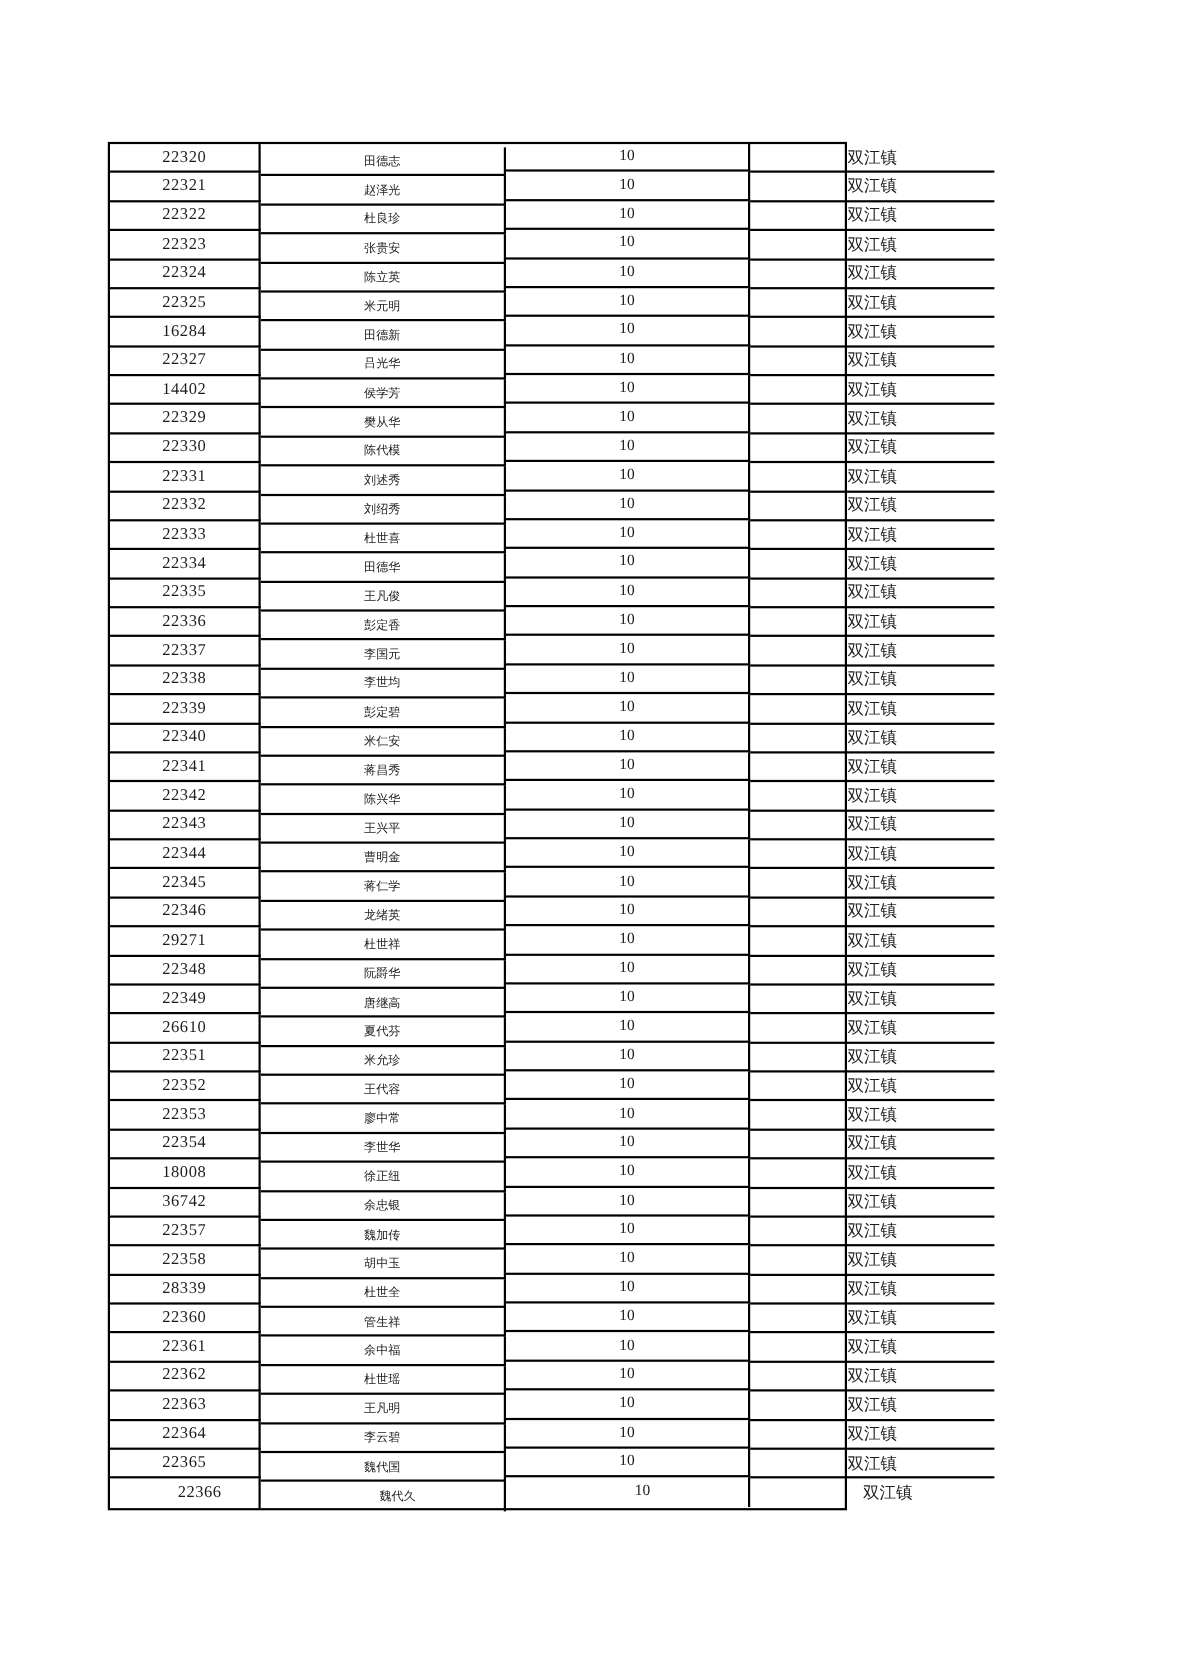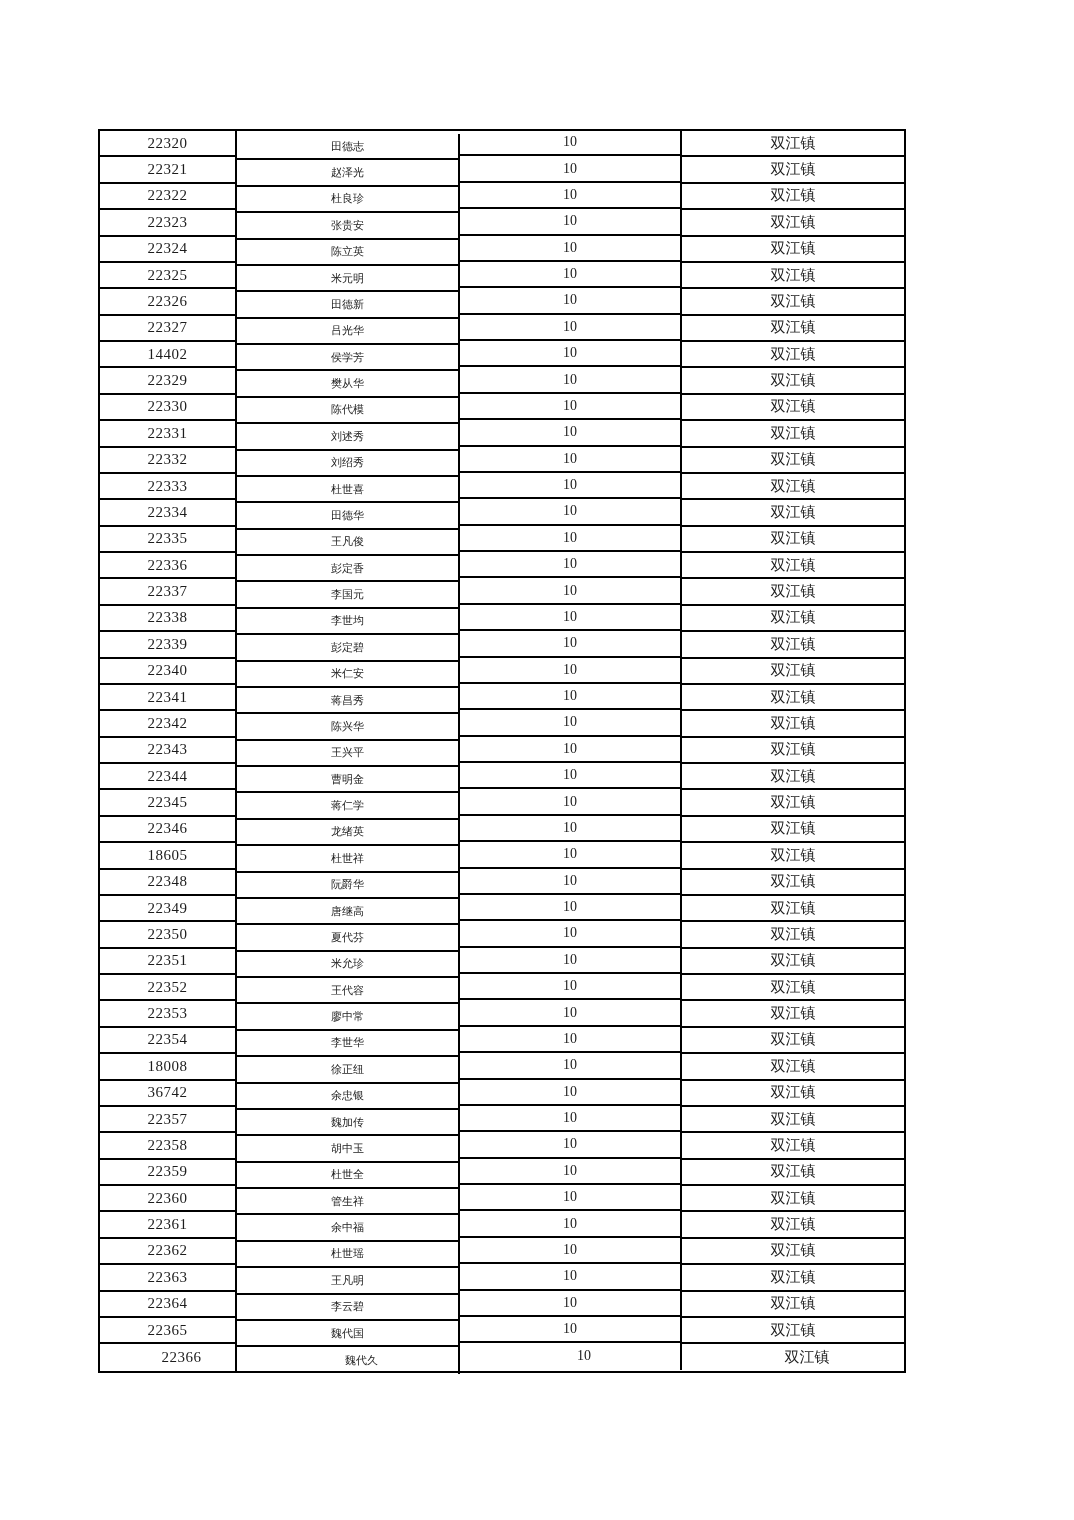--- a/index.html
+++ b/index.html
@@ -17,21 +17,21 @@
   }
   .page {
     position: absolute;
     inset: 0;
     background: #ffffff;
   }
   .records-table {
     position: absolute;
     left: 98px;
     top: 129px;
-    width: 808px;
+    width: 672px;
     box-sizing: border-box;
     border: 2px solid #000000;
     display: grid;
     grid-template-columns: 137px 223px 222px 222px;
     grid-auto-rows: 26.38px;
     background: #ffffff;
   }
   .row {
     display: contents;
   }
@@ -67,54 +67,54 @@
 <body>
 
 <div class="page">
   <div class="records-table">
       <div class="row"><div class="cell id-cell col-0">22320</div><div class="cell name-cell col-1">田德志</div><div class="cell value-cell col-2">10</div><div class="cell town-cell col-3">双江镇</div></div>
       <div class="row"><div class="cell id-cell col-0">22321</div><div class="cell name-cell col-1">赵泽光</div><div class="cell value-cell col-2">10</div><div class="cell town-cell col-3">双江镇</div></div>
       <div class="row"><div class="cell id-cell col-0">22322</div><div class="cell name-cell col-1">杜良珍</div><div class="cell value-cell col-2">10</div><div class="cell town-cell col-3">双江镇</div></div>
       <div class="row"><div class="cell id-cell col-0">22323</div><div class="cell name-cell col-1">张贵安</div><div class="cell value-cell col-2">10</div><div class="cell town-cell col-3">双江镇</div></div>
       <div class="row"><div class="cell id-cell col-0">22324</div><div class="cell name-cell col-1">陈立英</div><div class="cell value-cell col-2">10</div><div class="cell town-cell col-3">双江镇</div></div>
       <div class="row"><div class="cell id-cell col-0">22325</div><div class="cell name-cell col-1">米元明</div><div class="cell value-cell col-2">10</div><div class="cell town-cell col-3">双江镇</div></div>
-      <div class="row"><div class="cell id-cell col-0">22326</div><div class="cell name-cell col-1">田德新</div><div class="cell value-cell col-2">10</div><div class="cell town-cell col-3">双江镇</div></div>
+      <div class="row"><div class="cell id-cell col-0">16284</div><div class="cell name-cell col-1">田德新</div><div class="cell value-cell col-2">10</div><div class="cell town-cell col-3">双江镇</div></div>
       <div class="row"><div class="cell id-cell col-0">22327</div><div class="cell name-cell col-1">吕光华</div><div class="cell value-cell col-2">10</div><div class="cell town-cell col-3">双江镇</div></div>
       <div class="row"><div class="cell id-cell col-0">14402</div><div class="cell name-cell col-1">侯学芳</div><div class="cell value-cell col-2">10</div><div class="cell town-cell col-3">双江镇</div></div>
       <div class="row"><div class="cell id-cell col-0">22329</div><div class="cell name-cell col-1">樊从华</div><div class="cell value-cell col-2">10</div><div class="cell town-cell col-3">双江镇</div></div>
       <div class="row"><div class="cell id-cell col-0">22330</div><div class="cell name-cell col-1">陈代模</div><div class="cell value-cell col-2">10</div><div class="cell town-cell col-3">双江镇</div></div>
       <div class="row"><div class="cell id-cell col-0">22331</div><div class="cell name-cell col-1">刘述秀</div><div class="cell value-cell col-2">10</div><div class="cell town-cell col-3">双江镇</div></div>
       <div class="row"><div class="cell id-cell col-0">22332</div><div class="cell name-cell col-1">刘绍秀</div><div class="cell value-cell col-2">10</div><div class="cell town-cell col-3">双江镇</div></div>
       <div class="row"><div class="cell id-cell col-0">22333</div><div class="cell name-cell col-1">杜世喜</div><div class="cell value-cell col-2">10</div><div class="cell town-cell col-3">双江镇</div></div>
       <div class="row"><div class="cell id-cell col-0">22334</div><div class="cell name-cell col-1">田德华</div><div class="cell value-cell col-2">10</div><div class="cell town-cell col-3">双江镇</div></div>
       <div class="row"><div class="cell id-cell col-0">22335</div><div class="cell name-cell col-1">王凡俊</div><div class="cell value-cell col-2">10</div><div class="cell town-cell col-3">双江镇</div></div>
       <div class="row"><div class="cell id-cell col-0">22336</div><div class="cell name-cell col-1">彭定香</div><div class="cell value-cell col-2">10</div><div class="cell town-cell col-3">双江镇</div></div>
       <div class="row"><div class="cell id-cell col-0">22337</div><div class="cell name-cell col-1">李国元</div><div class="cell value-cell col-2">10</div><div class="cell town-cell col-3">双江镇</div></div>
       <div class="row"><div class="cell id-cell col-0">22338</div><div class="cell name-cell col-1">李世均</div><div class="cell value-cell col-2">10</div><div class="cell town-cell col-3">双江镇</div></div>
       <div class="row"><div class="cell id-cell col-0">22339</div><div class="cell name-cell col-1">彭定碧</div><div class="cell value-cell col-2">10</div><div class="cell town-cell col-3">双江镇</div></div>
       <div class="row"><div class="cell id-cell col-0">22340</div><div class="cell name-cell col-1">米仁安</div><div class="cell value-cell col-2">10</div><div class="cell town-cell col-3">双江镇</div></div>
       <div class="row"><div class="cell id-cell col-0">22341</div><div class="cell name-cell col-1">蒋昌秀</div><div class="cell value-cell col-2">10</div><div class="cell town-cell col-3">双江镇</div></div>
       <div class="row"><div class="cell id-cell col-0">22342</div><div class="cell name-cell col-1">陈兴华</div><div class="cell value-cell col-2">10</div><div class="cell town-cell col-3">双江镇</div></div>
       <div class="row"><div class="cell id-cell col-0">22343</div><div class="cell name-cell col-1">王兴平</div><div class="cell value-cell col-2">10</div><div class="cell town-cell col-3">双江镇</div></div>
       <div class="row"><div class="cell id-cell col-0">22344</div><div class="cell name-cell col-1">曹明金</div><div class="cell value-cell col-2">10</div><div class="cell town-cell col-3">双江镇</div></div>
       <div class="row"><div class="cell id-cell col-0">22345</div><div class="cell name-cell col-1">蒋仁学</div><div class="cell value-cell col-2">10</div><div class="cell town-cell col-3">双江镇</div></div>
       <div class="row"><div class="cell id-cell col-0">22346</div><div class="cell name-cell col-1">龙绪英</div><div class="cell value-cell col-2">10</div><div class="cell town-cell col-3">双江镇</div></div>
-      <div class="row"><div class="cell id-cell col-0">18605</div><div class="cell name-cell col-1">杜世祥</div><div class="cell value-cell col-2">10</div><div class="cell town-cell col-3">双江镇</div></div>
+      <div class="row"><div class="cell id-cell col-0">29271</div><div class="cell name-cell col-1">杜世祥</div><div class="cell value-cell col-2">10</div><div class="cell town-cell col-3">双江镇</div></div>
       <div class="row"><div class="cell id-cell col-0">22348</div><div class="cell name-cell col-1">阮爵华</div><div class="cell value-cell col-2">10</div><div class="cell town-cell col-3">双江镇</div></div>
       <div class="row"><div class="cell id-cell col-0">22349</div><div class="cell name-cell col-1">唐继高</div><div class="cell value-cell col-2">10</div><div class="cell town-cell col-3">双江镇</div></div>
-      <div class="row"><div class="cell id-cell col-0">22350</div><div class="cell name-cell col-1">夏代芬</div><div class="cell value-cell col-2">10</div><div class="cell town-cell col-3">双江镇</div></div>
+      <div class="row"><div class="cell id-cell col-0">26610</div><div class="cell name-cell col-1">夏代芬</div><div class="cell value-cell col-2">10</div><div class="cell town-cell col-3">双江镇</div></div>
       <div class="row"><div class="cell id-cell col-0">22351</div><div class="cell name-cell col-1">米允珍</div><div class="cell value-cell col-2">10</div><div class="cell town-cell col-3">双江镇</div></div>
       <div class="row"><div class="cell id-cell col-0">22352</div><div class="cell name-cell col-1">王代容</div><div class="cell value-cell col-2">10</div><div class="cell town-cell col-3">双江镇</div></div>
       <div class="row"><div class="cell id-cell col-0">22353</div><div class="cell name-cell col-1">廖中常</div><div class="cell value-cell col-2">10</div><div class="cell town-cell col-3">双江镇</div></div>
       <div class="row"><div class="cell id-cell col-0">22354</div><div class="cell name-cell col-1">李世华</div><div class="cell value-cell col-2">10</div><div class="cell town-cell col-3">双江镇</div></div>
       <div class="row"><div class="cell id-cell col-0">18008</div><div class="cell name-cell col-1">徐正纽</div><div class="cell value-cell col-2">10</div><div class="cell town-cell col-3">双江镇</div></div>
       <div class="row"><div class="cell id-cell col-0">36742</div><div class="cell name-cell col-1">余忠银</div><div class="cell value-cell col-2">10</div><div class="cell town-cell col-3">双江镇</div></div>
       <div class="row"><div class="cell id-cell col-0">22357</div><div class="cell name-cell col-1">魏加传</div><div class="cell value-cell col-2">10</div><div class="cell town-cell col-3">双江镇</div></div>
       <div class="row"><div class="cell id-cell col-0">22358</div><div class="cell name-cell col-1">胡中玉</div><div class="cell value-cell col-2">10</div><div class="cell town-cell col-3">双江镇</div></div>
-      <div class="row"><div class="cell id-cell col-0">22359</div><div class="cell name-cell col-1">杜世全</div><div class="cell value-cell col-2">10</div><div class="cell town-cell col-3">双江镇</div></div>
+      <div class="row"><div class="cell id-cell col-0">28339</div><div class="cell name-cell col-1">杜世全</div><div class="cell value-cell col-2">10</div><div class="cell town-cell col-3">双江镇</div></div>
       <div class="row"><div class="cell id-cell col-0">22360</div><div class="cell name-cell col-1">管生祥</div><div class="cell value-cell col-2">10</div><div class="cell town-cell col-3">双江镇</div></div>
       <div class="row"><div class="cell id-cell col-0">22361</div><div class="cell name-cell col-1">余中福</div><div class="cell value-cell col-2">10</div><div class="cell town-cell col-3">双江镇</div></div>
       <div class="row"><div class="cell id-cell col-0">22362</div><div class="cell name-cell col-1">杜世瑶</div><div class="cell value-cell col-2">10</div><div class="cell town-cell col-3">双江镇</div></div>
       <div class="row"><div class="cell id-cell col-0">22363</div><div class="cell name-cell col-1">王凡明</div><div class="cell value-cell col-2">10</div><div class="cell town-cell col-3">双江镇</div></div>
       <div class="row"><div class="cell id-cell col-0">22364</div><div class="cell name-cell col-1">李云碧</div><div class="cell value-cell col-2">10</div><div class="cell town-cell col-3">双江镇</div></div>
       <div class="row"><div class="cell id-cell col-0">22365</div><div class="cell name-cell col-1">魏代国</div><div class="cell value-cell col-2">10</div><div class="cell town-cell col-3">双江镇</div></div>
       <div class="row"><div class="cell id-cell col-0">22366</div><div class="cell name-cell col-1">魏代久</div><div class="cell value-cell col-2">10</div><div class="cell town-cell col-3">双江镇</div></div>
     </div>
 </div>
 

